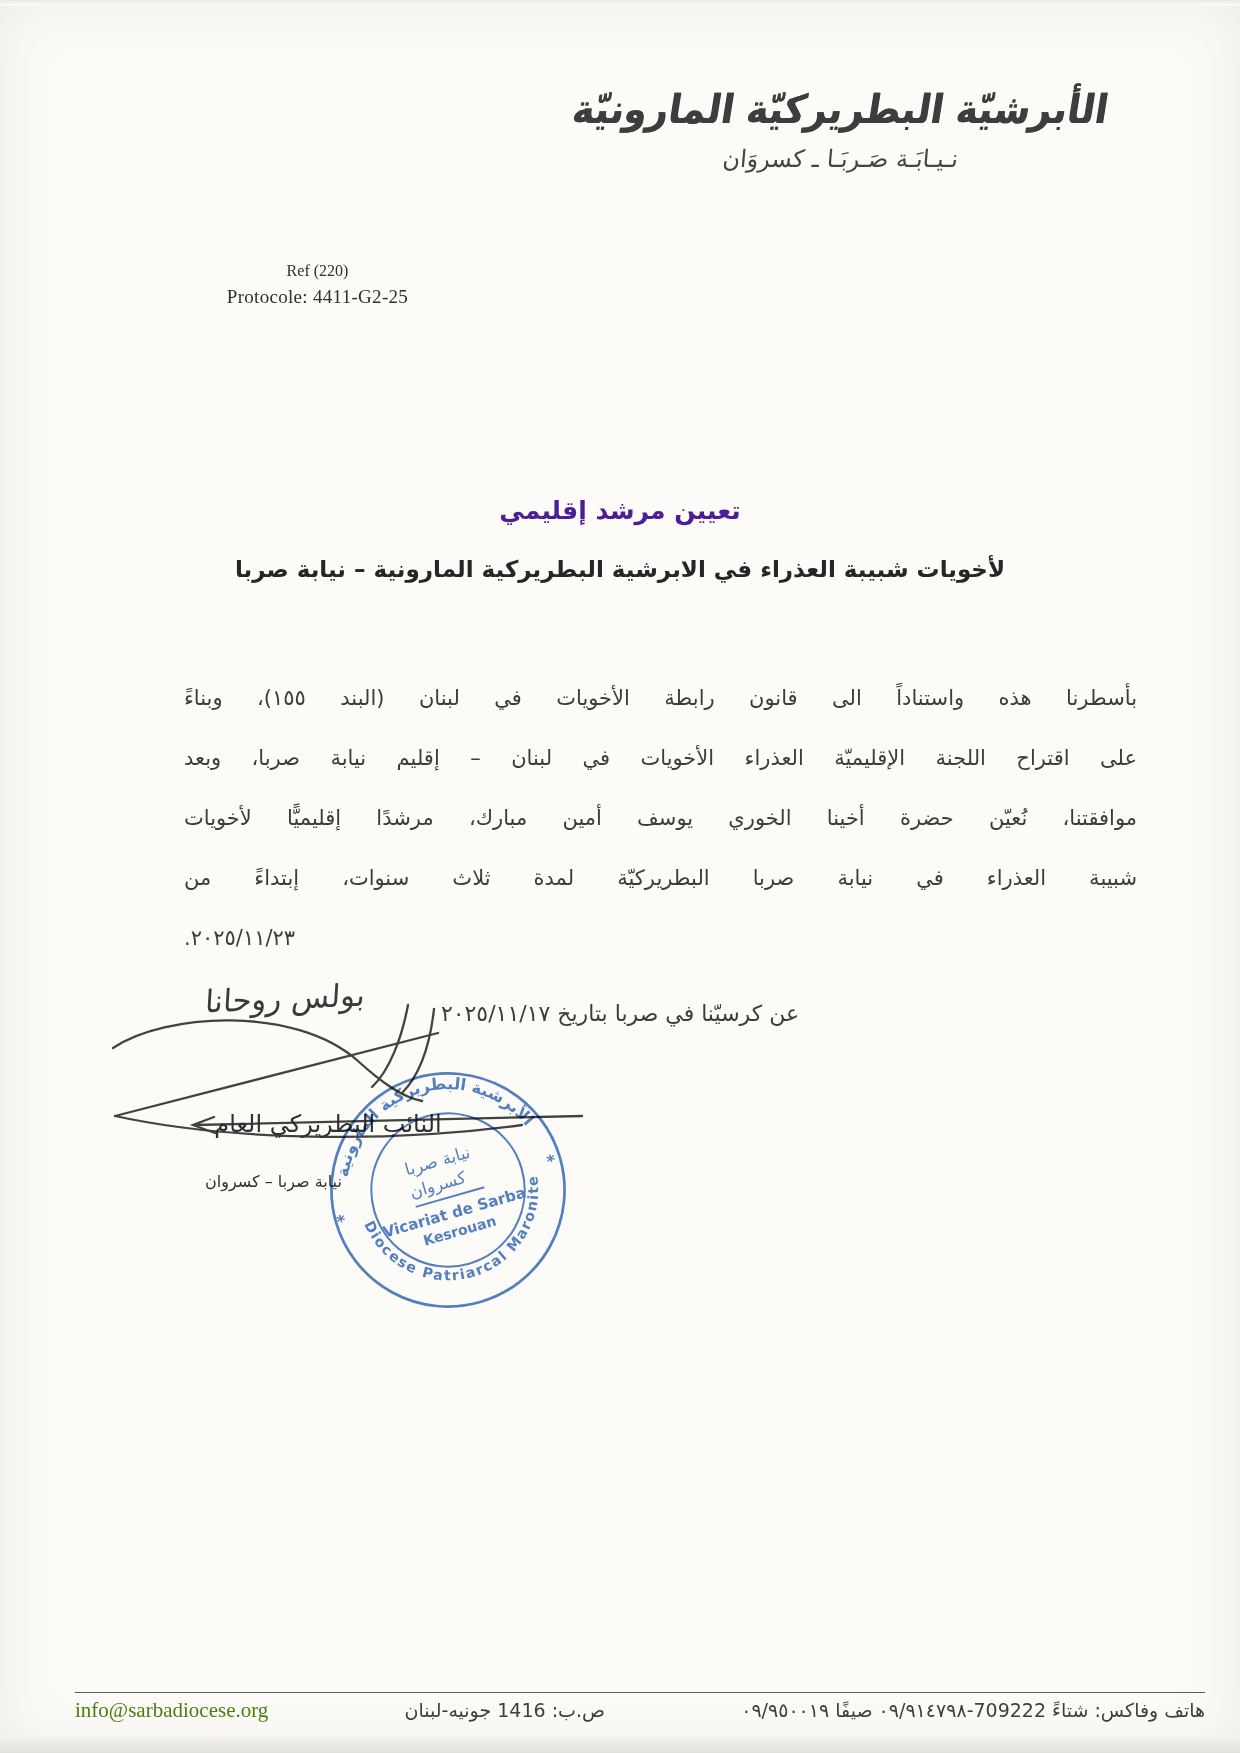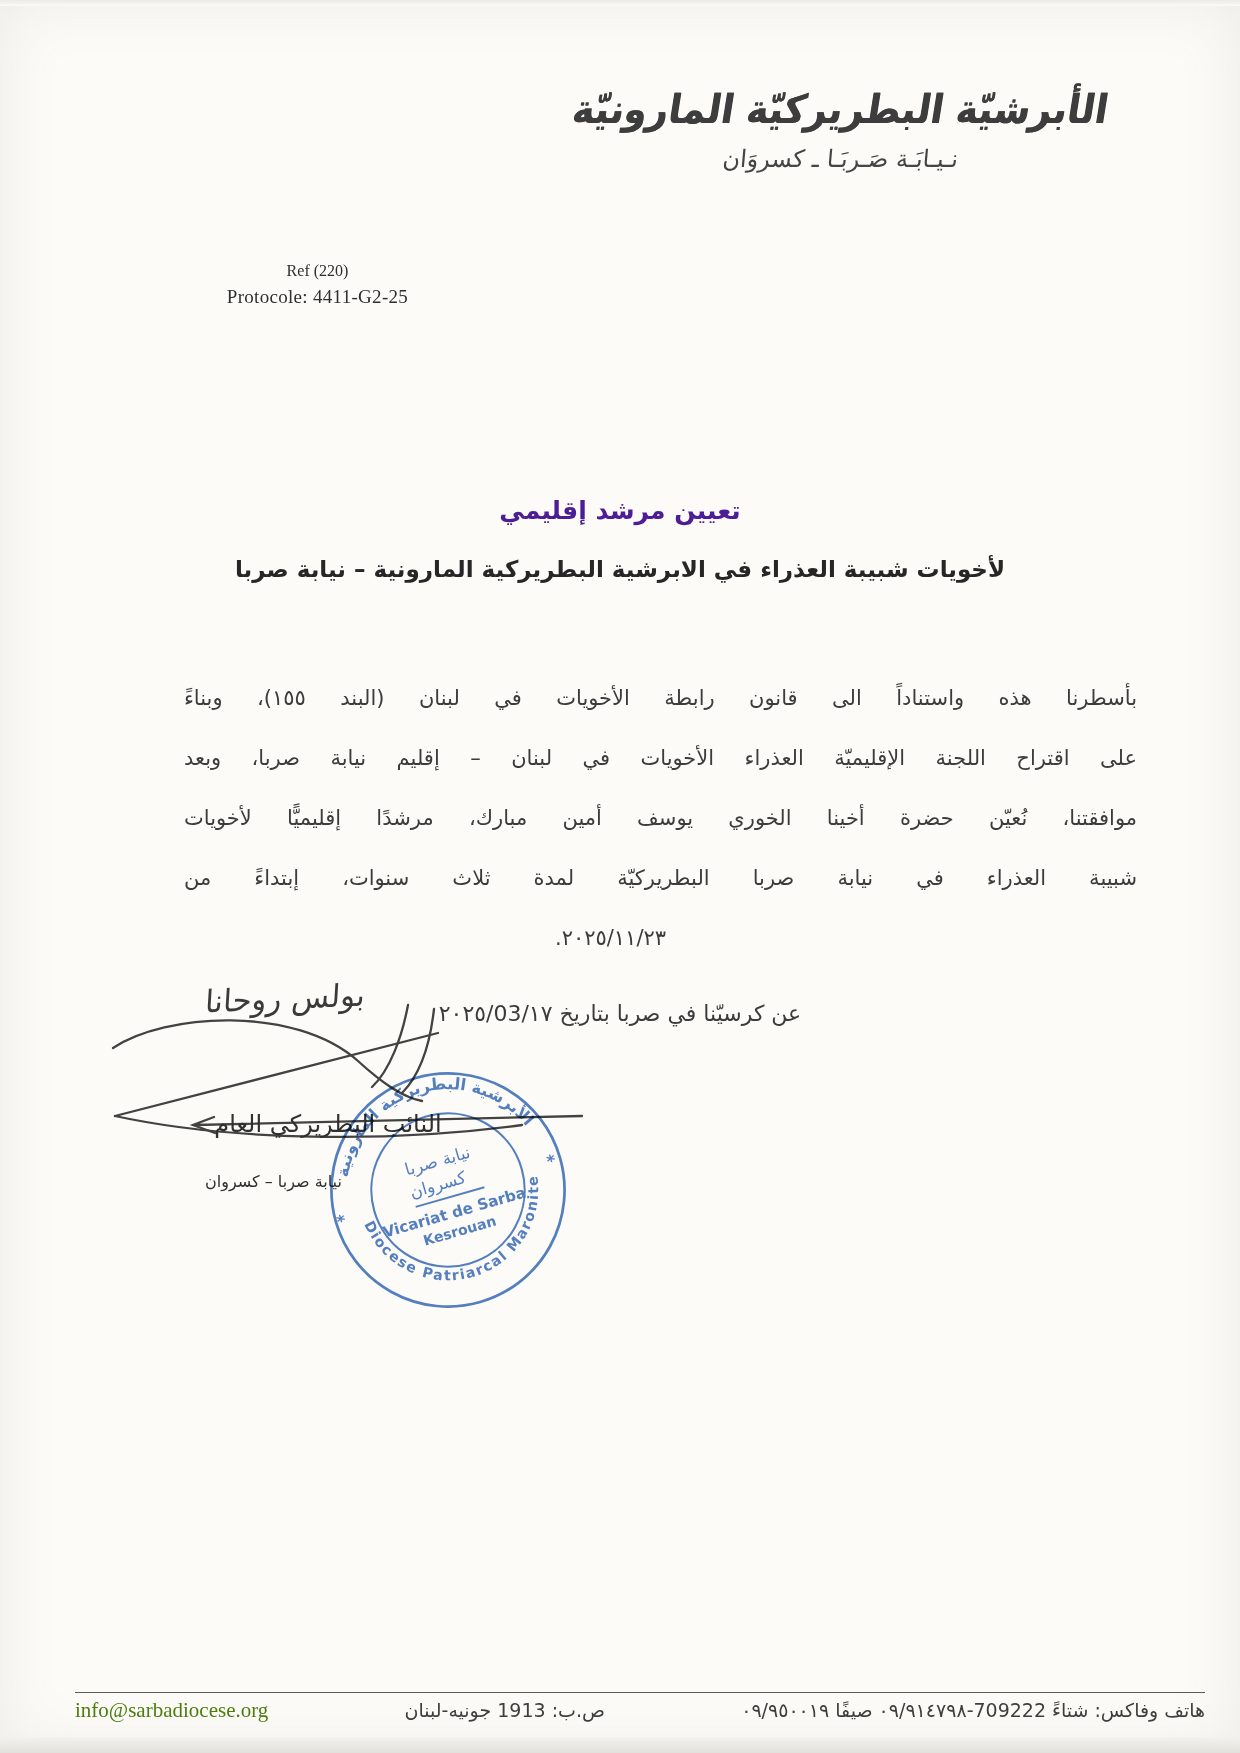--- a/index.html
+++ b/index.html
@@ -33,21 +33,21 @@
   .subtitle{
     position:absolute;top:546px;left:0;width:100%;text-align:center;direction:rtl;
     font-size:23px;font-weight:bold;color:#262626;margin:0;line-height:46px;
   }
   
   .bodytext{position:absolute;top:668px;left:150px;width:953px;direction:rtl;
     font-size:21px;color:#3c3c3c;margin-left:34px;}
   .bline{height:60px;line-height:60px;white-space:nowrap;}
   .bline.j{text-align:justify;text-align-last:justify;white-space:normal;
     word-spacing:2px;height:60px;overflow:hidden;}
-  .bline.dateend{text-align:center;padding-right:100px;box-sizing:border-box;}
+  .bline.dateend{text-align:left;padding-right:100px;box-sizing:border-box;}
   .dateline{
     position:absolute;top:990px;left:0;width:100%;height:48px;line-height:48px;
     text-align:center;direction:rtl;font-size:22px;color:#3c3c3c;
   }
   
   .sig-name{
     position:absolute;top:980px;left:205px;direction:rtl;font-size:31px;color:#3a3a3a;
     transform:rotate(-2.5deg) skewX(-6deg);letter-spacing:2px;white-space:nowrap;z-index:3;
   }
   .sig-strokes{position:absolute;left:90px;top:975px;z-index:3;}
@@ -100,21 +100,21 @@
   <h2 class="subtitle">لأخويات شبيبة العذراء في الابرشية البطريركية المارونية – نيابة صربا</h2>
 
   <div class="bodytext">
     <div class="bline j">بأسطرنا هذه واستناداً الى قانون رابطة الأخويات في لبنان (البند ١٥٥)، وبناءً</div>
     <div class="bline j">على اقتراح اللجنة الإقليميّة العذراء الأخويات في لبنان – إقليم نيابة صربا، وبعد</div>
     <div class="bline j">موافقتنا، نُعيّن حضرة أخينا الخوري يوسف أمين مبارك، مرشدًا إقليميًّا لأخويات</div>
     <div class="bline j">شبيبة العذراء في نيابة صربا البطريركيّة لمدة ثلاث سنوات، إبتداءً من</div>
     <div class="bline dateend">٢٠٢٥/١١/٢٣.</div>
   </div>
 
-  <div class="dateline">عن كرسيّنا في صربا بتاريخ ٢٠٢٥/03/١٧</div>
+  <div class="dateline">عن كرسيّنا في صربا بتاريخ ٢٠٢٥/١١/١٧</div>
 
   <div class="sig-name">بولس روحانا</div>
 
   <svg class="sig-strokes" width="520" height="260" viewBox="0 0 520 260">
     <g fill="none" stroke="#2e2e2e" stroke-width="2.3" stroke-linecap="round" opacity="0.9">
       <path d="M 23 73 C 75 38 205 30 268 86 C 292 108 312 122 332 126"></path>
       <path d="M 318 30 C 312 62 300 95 282 112"></path>
       <path d="M 344 34 C 340 70 330 100 312 118"></path>
       <path d="M 348 58 L 25 141"></path>
       <path d="M 25 141 C 140 166 300 168 432 150"></path>
@@ -143,18 +143,18 @@
       <text x="112" y="118" fill="#3d6fbd" stroke="none" font-size="16" text-anchor="middle" direction="rtl">كسروان</text>
       <line x1="86" y1="127" x2="154" y2="127" stroke-width="1.8"></line>
       <text x="120" y="147" fill="#3d6fbd" stroke="none" font-size="14.5" font-weight="bold" text-anchor="middle">Vicariat de Sarba</text>
       <text x="120" y="165" fill="#3d6fbd" stroke="none" font-size="13.5" font-weight="bold" text-anchor="middle">Kesrouan</text>
     </g>
   </svg>
 
   <div class="footer-rule"></div>
   <div class="footer">
     <span>هاتف وفاكس: شتاءً 709222-٠٩/٩١٤٧٩٨  صيفًا ٠٩/٩٥٠٠١٩</span>
-    <span>ص.ب: 1913 جونيه-لبنان</span>
+    <span>ص.ب: 1416 جونيه-لبنان</span>
     <span class="email" dir="ltr">info@sarbadiocese.org</span>
   </div>
 
   <div class="bottom-band"></div>
 </div>
 
 </body></html>

